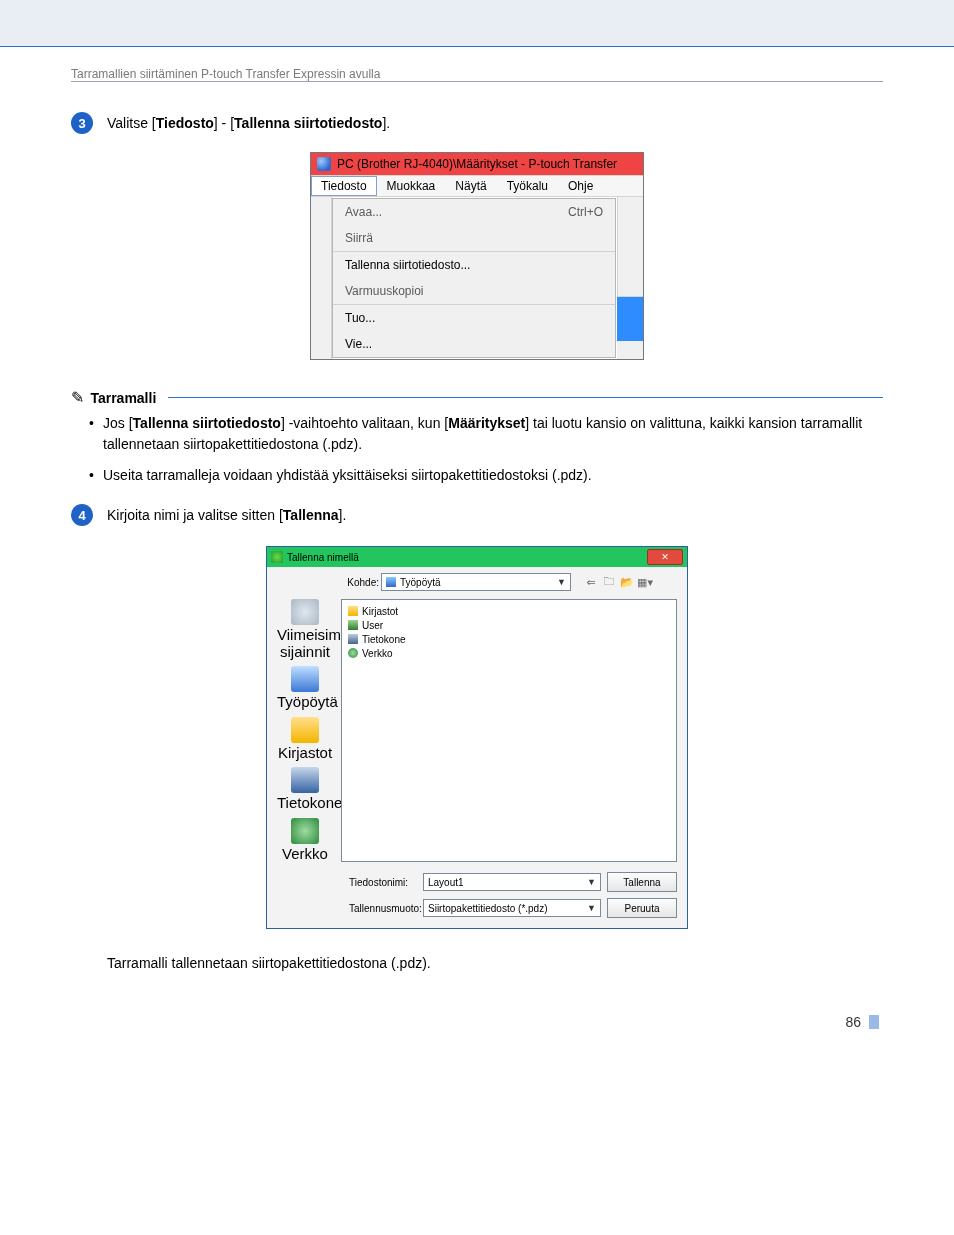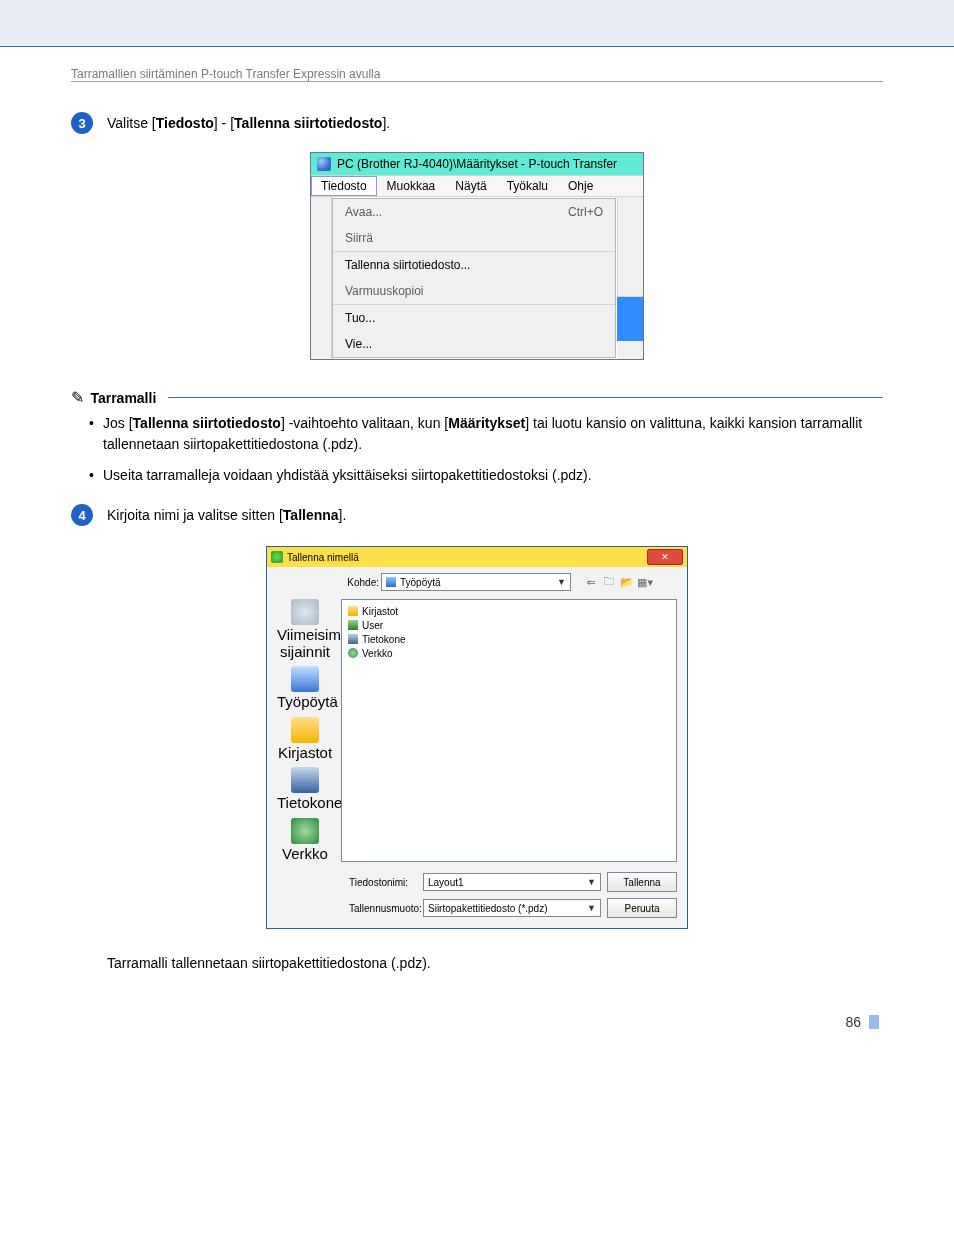--- a/index.html
+++ b/index.html
@@ -60,21 +60,21 @@
     margin: 18px auto 28px auto;
     border: 1px solid #6f7780;
     background: #fff;
     font-family: "Segoe UI", Tahoma, sans-serif;
   }
   .shot1-title {
     display: flex;
     align-items: center;
     gap: 6px;
     padding: 4px 6px;
-    background: #5eead4;
+    background: #ef4444;
     font-size: 12px;
     color: #000;
   }
   .shot1-title .app-ico {
     width: 14px; height: 14px;
     background: radial-gradient(circle at 30% 30%, #9cf 0%, #36c 70%);
     border-radius: 2px;
   }
   .shot1-menu {
     display: flex;
@@ -192,21 +192,21 @@
     background: #f3f3f3;
     font-family: Tahoma, "Segoe UI", sans-serif;
     font-size: 10px;
     color: #000;
   }
   .shot2-title {
     display: flex;
     align-items: center;
     justify-content: space-between;
     padding: 2px 4px;
-    background: #fde047;
+    background: #22c55e;
   }
   .shot2-title .l {
     display: flex;
     align-items: center;
     gap: 4px;
   }
   .shot2-title .l .ico {
     width: 12px; height: 12px;
     background: radial-gradient(circle, #6d4, #293);
     border-radius: 2px;

